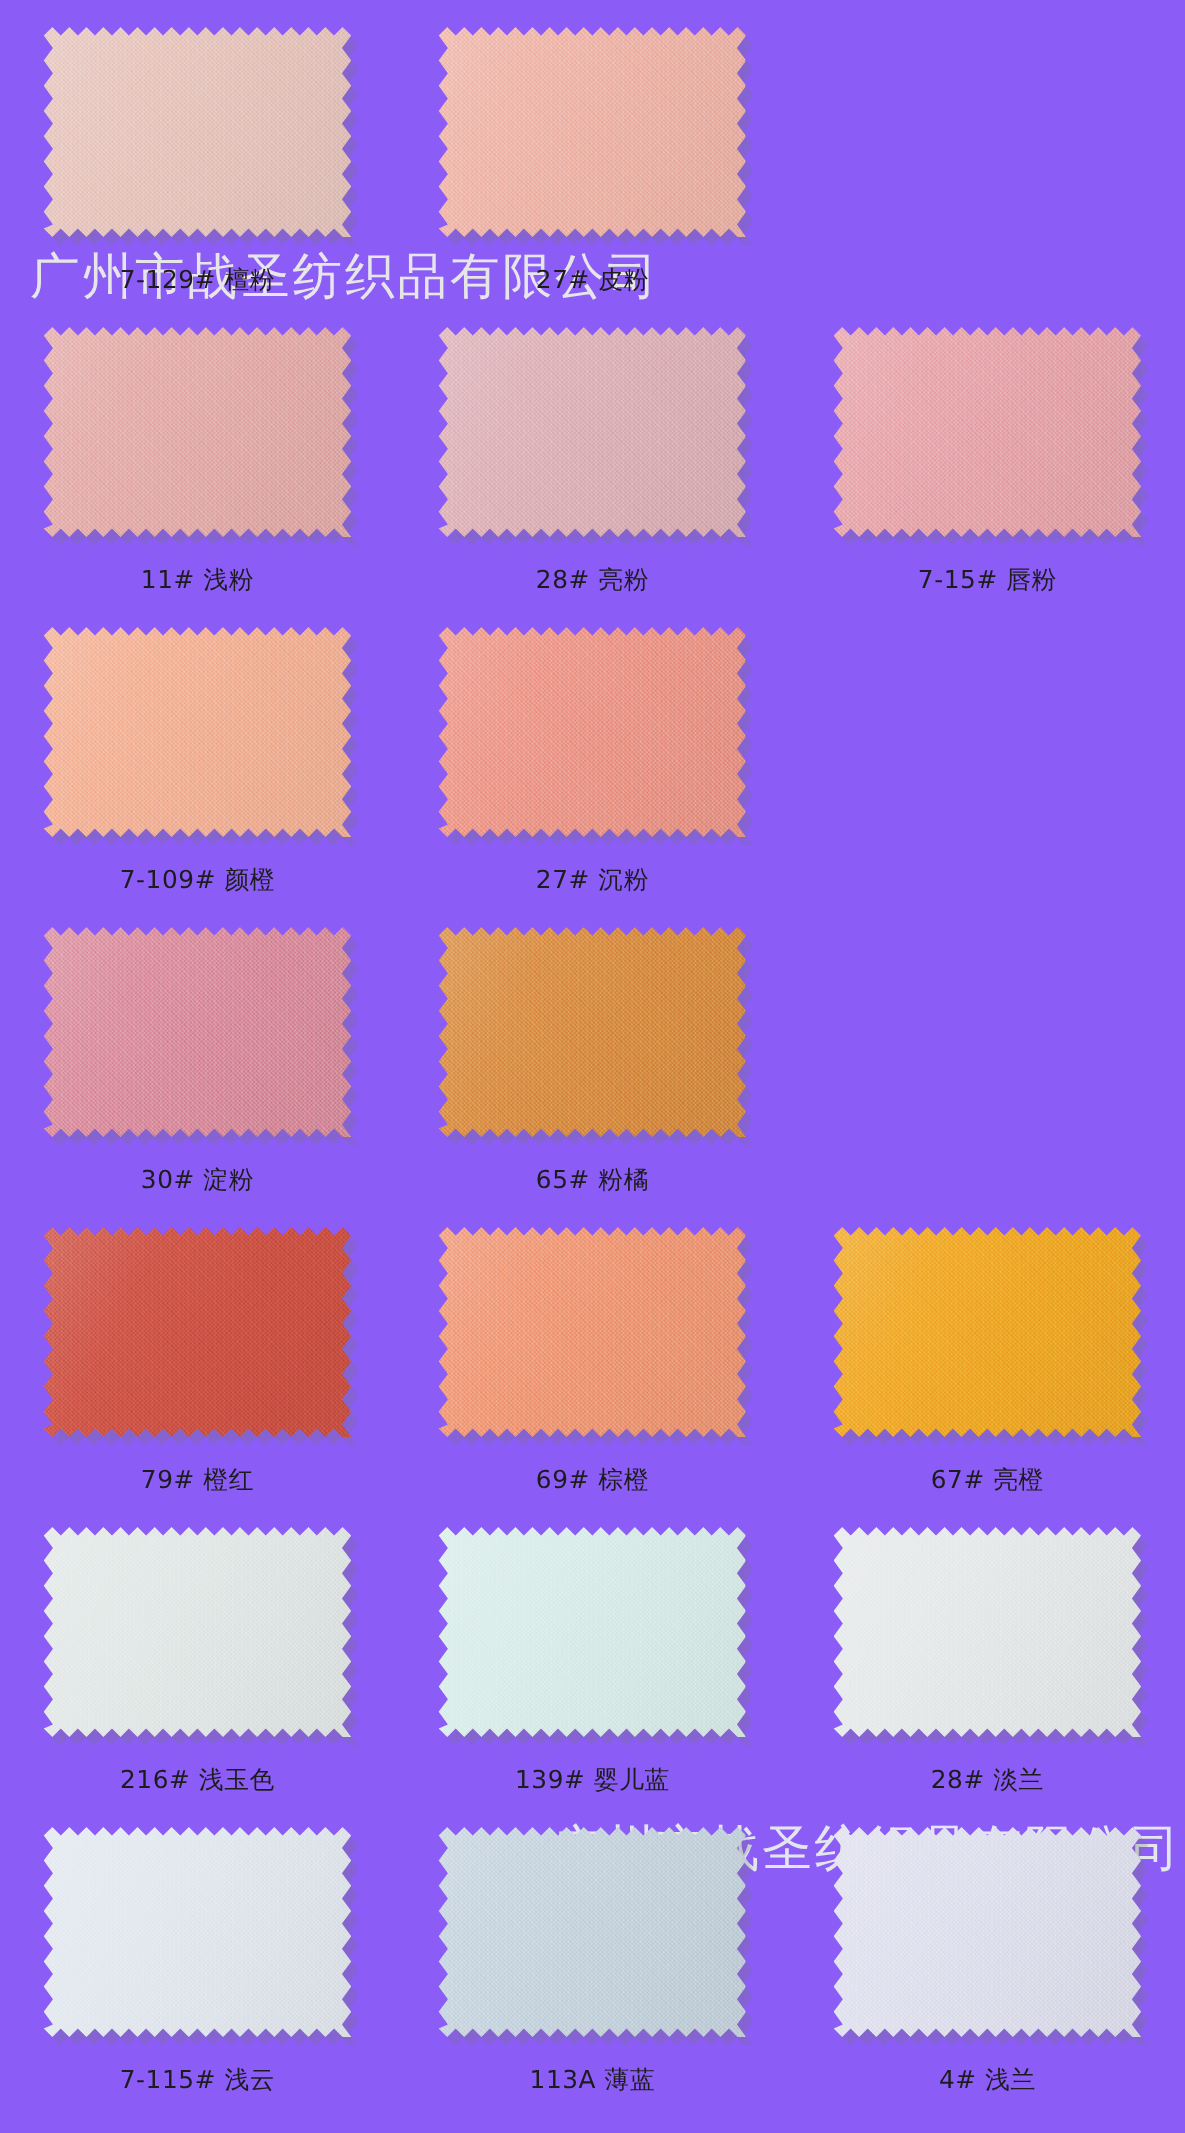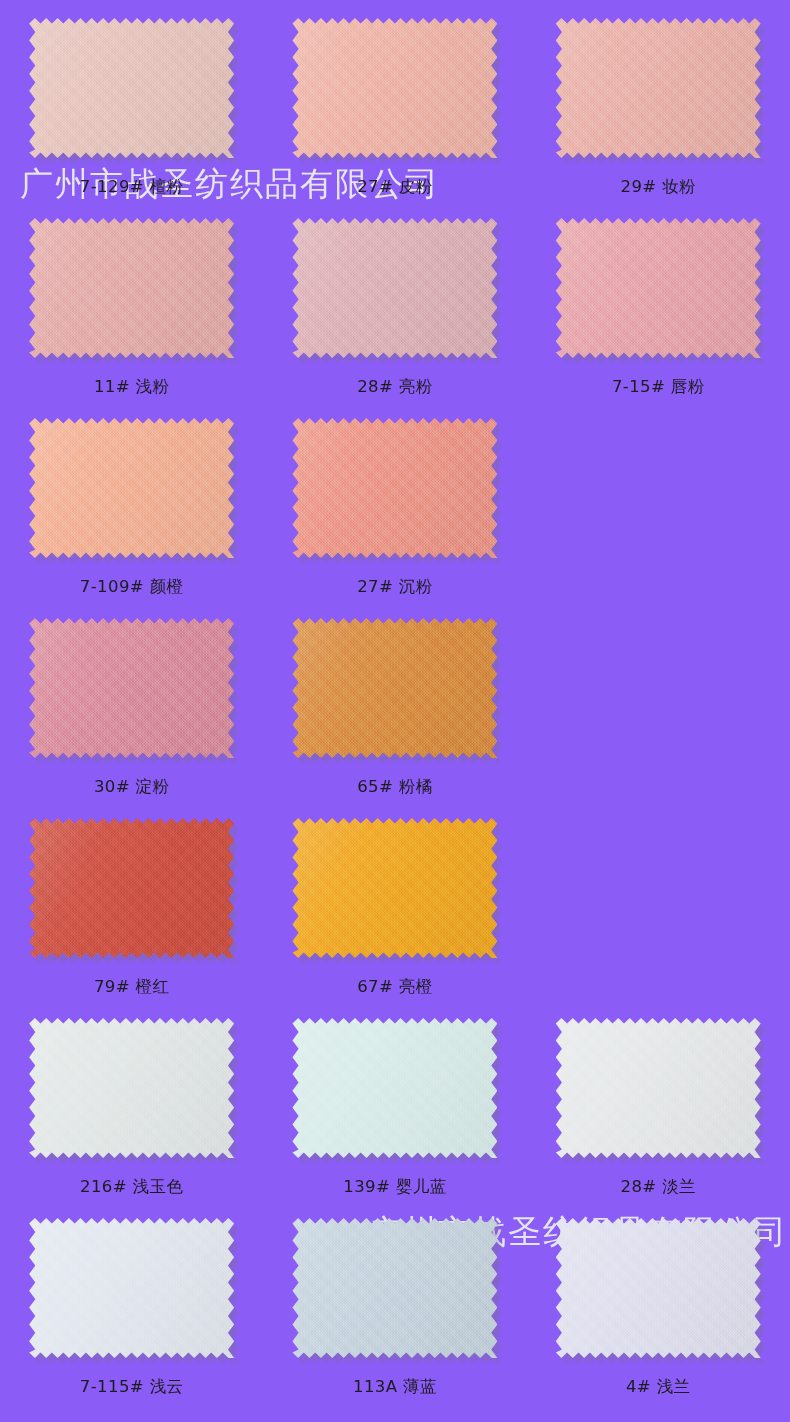--- a/index.html
+++ b/index.html
@@ -167,30 +167,20 @@
         <div class="cell">
           <div class="swatch-wrap">
             <div class="swatch-shadow"></div>
             <div class="swatch" style="background: rgb(238, 178, 165);">
               <div class="sheen"></div>
               <div class="weave"></div>
             </div>
           </div>
           <div class="caption">27# 皮粉</div>
         </div>
-        <div class="cell">
-          <div class="swatch-wrap">
-            <div class="swatch-shadow"></div>
-            <div class="swatch" style="background: rgb(233, 175, 167);">
-              <div class="sheen"></div>
-              <div class="weave"></div>
-            </div>
-          </div>
-          <div class="caption">29# 妆粉</div>
-        </div>
       </div>
       <div class="row">
         <div class="cell">
           <div class="swatch-wrap">
             <div class="swatch-shadow"></div>
             <div class="swatch" style="background: rgb(227, 169, 167);">
               <div class="sheen"></div>
               <div class="weave"></div>
             </div>
           </div>
@@ -268,20 +258,30 @@
             <div class="swatch" style="background: rgb(204, 79, 66);">
               <div class="sheen"></div>
               <div class="weave"></div>
             </div>
           </div>
           <div class="caption">79# 橙红</div>
         </div>
         <div class="cell">
           <div class="swatch-wrap">
             <div class="swatch-shadow"></div>
+            <div class="swatch" style="background: rgb(239, 148, 114);">
+              <div class="sheen"></div>
+              <div class="weave"></div>
+            </div>
+          </div>
+          <div class="caption">69# 棕橙</div>
+        </div>
+        <div class="cell">
+          <div class="swatch-wrap">
+            <div class="swatch-shadow"></div>
             <div class="swatch" style="background: rgb(240, 165, 38);">
               <div class="sheen"></div>
               <div class="weave"></div>
             </div>
           </div>
           <div class="caption">67# 亮橙</div>
         </div>
       </div>
       <div class="row">
         <div class="cell">

